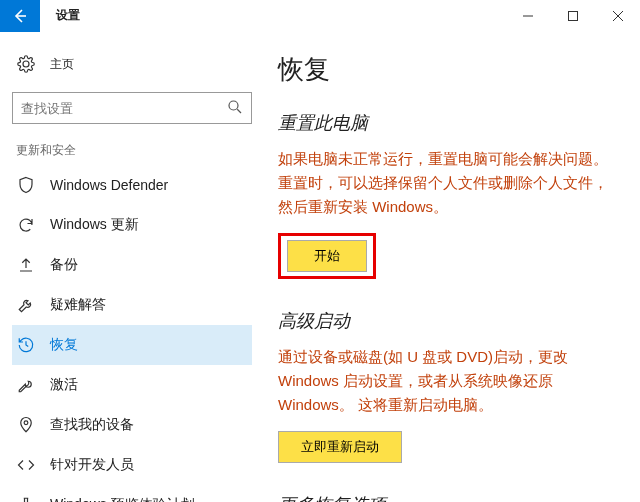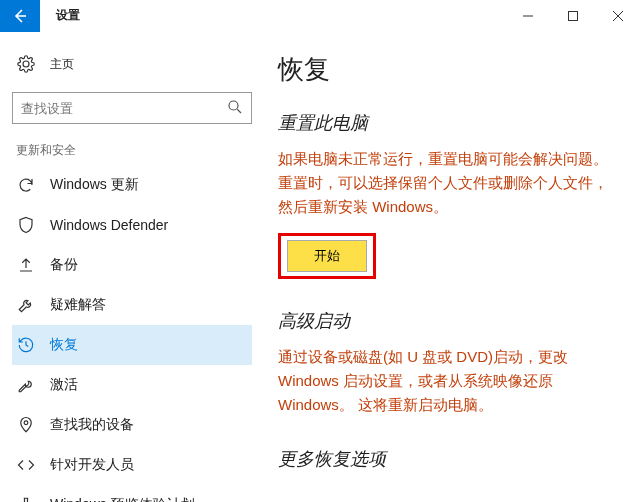--- a/index.html
+++ b/index.html
@@ -83,33 +83,33 @@
             <line x1="15" y1="15" x2="20" y2="20" stroke="#555" stroke-width="1.6"></line>
           </svg>
       </span>
     </div>
 
     <div class="section-title">更新和安全</div>
 
     <div class="nav-item">
       <span class="icon">
         <svg width="18" height="18" viewBox="0 0 24 24">
-            <path fill="none" stroke="#333" stroke-width="1.6" d="M20 12a8 8 0 1 0-2.3 5.7M20 4v6h-6"></path>
+            <path fill="none" stroke="#333" stroke-width="1.6" d="M12 2l8 3v6c0 5-3.4 9.3-8 11-4.6-1.7-8-6-8-11V5l8-3z"></path>
           </svg>
       </span>
-      <span class="label">Windows 更新</span>
+      <span class="label">Windows Defender</span>
     </div>
 
     <div class="nav-item">
       <span class="icon">
         <svg width="18" height="18" viewBox="0 0 24 24">
-            <path fill="none" stroke="#333" stroke-width="1.6" d="M12 2l8 3v6c0 5-3.4 9.3-8 11-4.6-1.7-8-6-8-11V5l8-3z"></path>
+            <path fill="none" stroke="#333" stroke-width="1.6" d="M20 12a8 8 0 1 0-2.3 5.7M20 4v6h-6"></path>
           </svg>
       </span>
-      <span class="label">Windows Defender</span>
+      <span class="label">Windows 更新</span>
     </div>
 
     <div class="nav-item">
       <span class="icon">
         <svg width="18" height="18" viewBox="0 0 24 24">
             <path fill="none" stroke="#333" stroke-width="1.6" d="M12 16V4M7 9l5-5 5 5M4 20h16"></path>
           </svg>
       </span>
       <span class="label">备份</span>
     </div>
@@ -177,20 +177,21 @@
       <h2 class="section-h">重置此电脑</h2>
       <p>如果电脑未正常运行，重置电脑可能会解决问题。重置时，可以选择保留个人文件或删除个人文件，然后重新安装 Windows。</p>
       <span class="btn-highlight">
         <button class="btn">开始</button>
       </span>
     </div>
 
     <div class="section">
       <h2 class="section-h">高级启动</h2>
       <p>通过设备或磁盘(如 U 盘或 DVD)启动，更改 Windows 启动设置，或者从系统映像还原 Windows。 这将重新启动电脑。</p>
+      <button class="btn">立即重新启动</button>
     </div>
 
     <div class="section">
       <h2 class="section-h">更多恢复选项</h2>
 
     </div>
 
   </div>
 </div>
 

